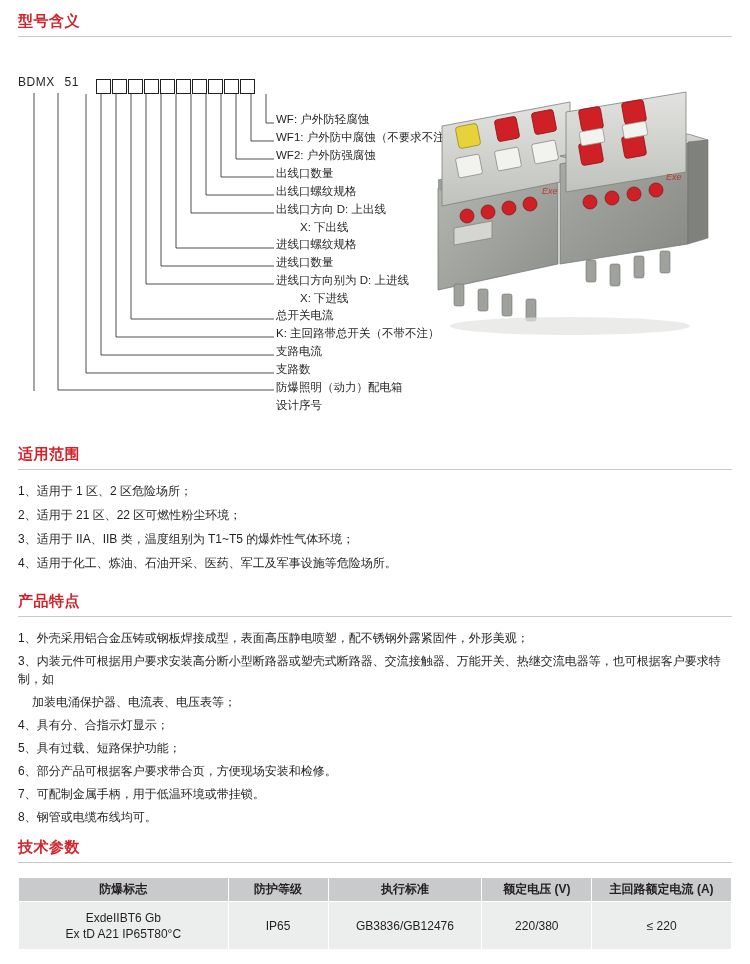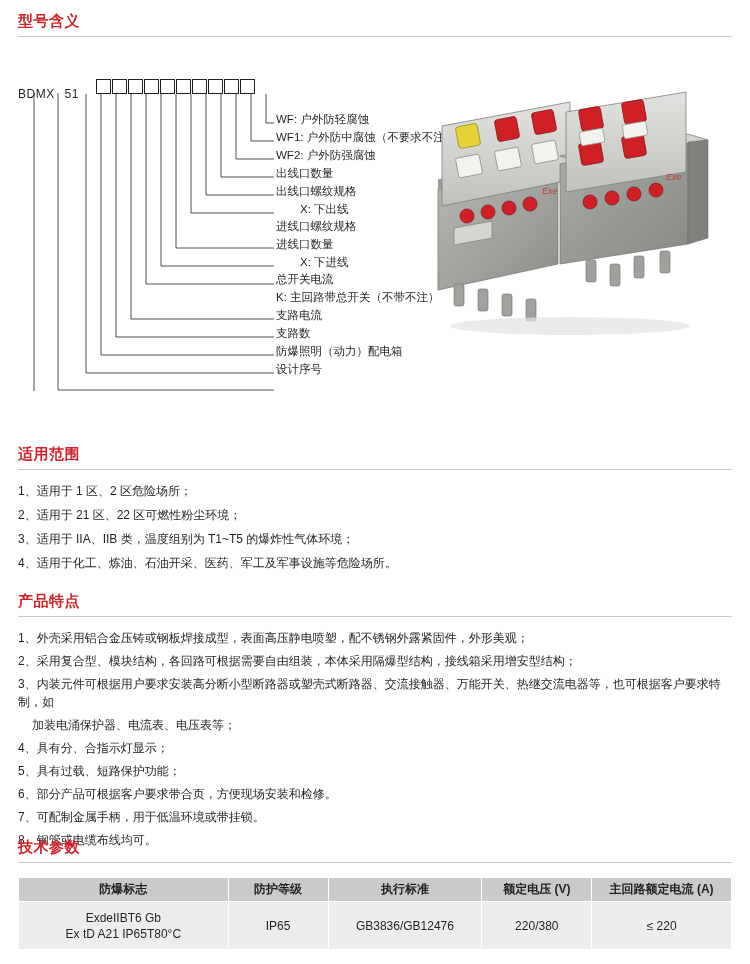--- a/index.html
+++ b/index.html
@@ -22,21 +22,21 @@
     border: none;
     border-top: 1px solid #c9c9c9;
     margin: 5px 0 0 0;
   }
 
   
   #sec-model { position: absolute; left: 18px; top: 12px; width: 714px; }
   .model-diagram { position: relative; height: 340px; margin-top: 14px; }
 
   .model-code {
-    position: absolute; left: 0; top: 36px;
+    position: absolute; left: 0; top: 24px;
     font-size: 12px; letter-spacing: 0.5px;
   }
   .model-code .code-part { margin-right: 6px; }
 
   .boxes { position: absolute; left: 78px; top: 28px; display: flex; }
   .boxes .bx {
     width: 15px; height: 15px;
     border: 1px solid #231f20;
     margin-right: 1px;
     background: #fff;
@@ -162,23 +162,25 @@
           <path d="M16,43 L16,358 L256,358" transform="translate(0,-1)"></path>
         </g>
       </svg>
 
       <div class="labels">
         <div class="lbl">WF: 户外防轻腐蚀</div>
         <div class="lbl">WF1: 户外防中腐蚀（不要求不注）</div>
         <div class="lbl">WF2: 户外防强腐蚀</div>
         <div class="lbl">出线口数量</div>
         <div class="lbl">出线口螺纹规格</div>
+        <div class="lbl">出线口方向 D: 上出线</div>
         <div class="lbl sub">X: 下出线</div>
         <div class="lbl">进线口螺纹规格</div>
         <div class="lbl">进线口数量</div>
+        <div class="lbl">进线口方向别为 D: 上进线</div>
         <div class="lbl sub">X: 下进线</div>
         <div class="lbl">总开关电流</div>
         <div class="lbl">K: 主回路带总开关（不带不注）</div>
         <div class="lbl">支路电流</div>
         <div class="lbl">支路数</div>
         <div class="lbl">防爆照明（动力）配电箱</div>
         <div class="lbl">设计序号</div>
       </div>
     </div>
   </div>
@@ -278,21 +280,20 @@
       <p>3、适用于 IIA、IIB 类，温度组别为 T1~T5 的爆炸性气体环境；</p>
       <p>4、适用于化工、炼油、石油开采、医药、军工及军事设施等危险场所。</p>
     </div>
   </div>
 
   <div id="sec-features">
     <div class="section-title">产品特点</div>
     <hr class="rule">
     <div class="body-list">
       <p>1、外壳采用铝合金压铸或钢板焊接成型，表面高压静电喷塑，配不锈钢外露紧固件，外形美观；</p>
-      <p>2、采用复合型、模块结构，各回路可根据需要自由组装，本体采用隔爆型结构，接线箱采用增安型结构；</p>
       <p>3、内装元件可根据用户要求安装高分断小型断路器或塑壳式断路器、交流接触器、万能开关、热继交流电器等，也可根据客户要求特制，如</p>
       <p class="indent">加装电涌保护器、电流表、电压表等；</p>
       <p>4、具有分、合指示灯显示；</p>
       <p>5、具有过载、短路保护功能；</p>
       <p>6、部分产品可根据客户要求带合页，方便现场安装和检修。</p>
       <p>7、可配制金属手柄，用于低温环境或带挂锁。</p>
       <p>8、钢管或电缆布线均可。</p>
     </div>
   </div>
 

